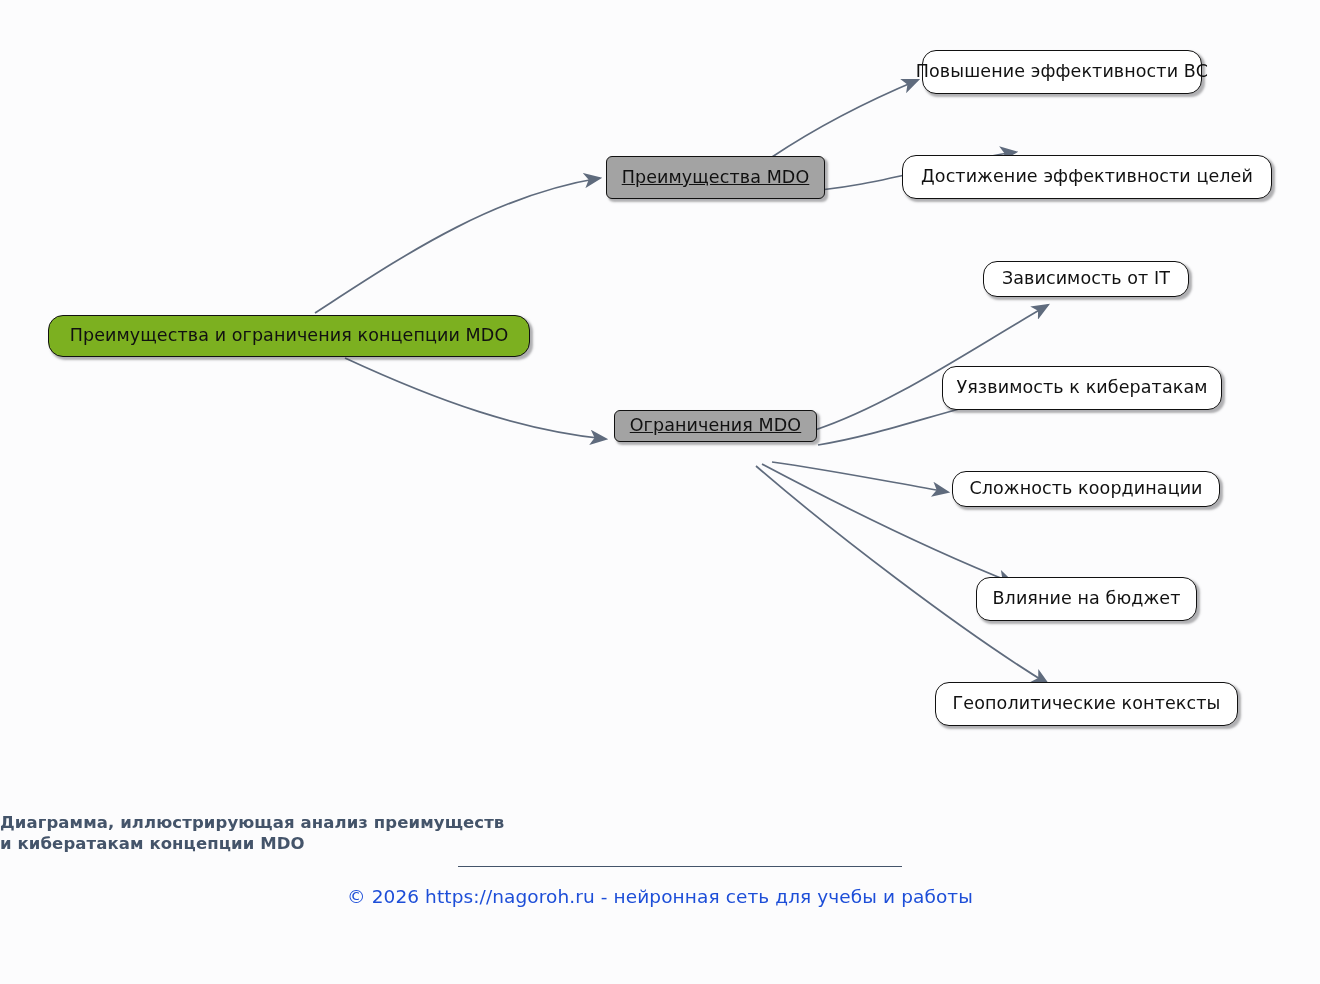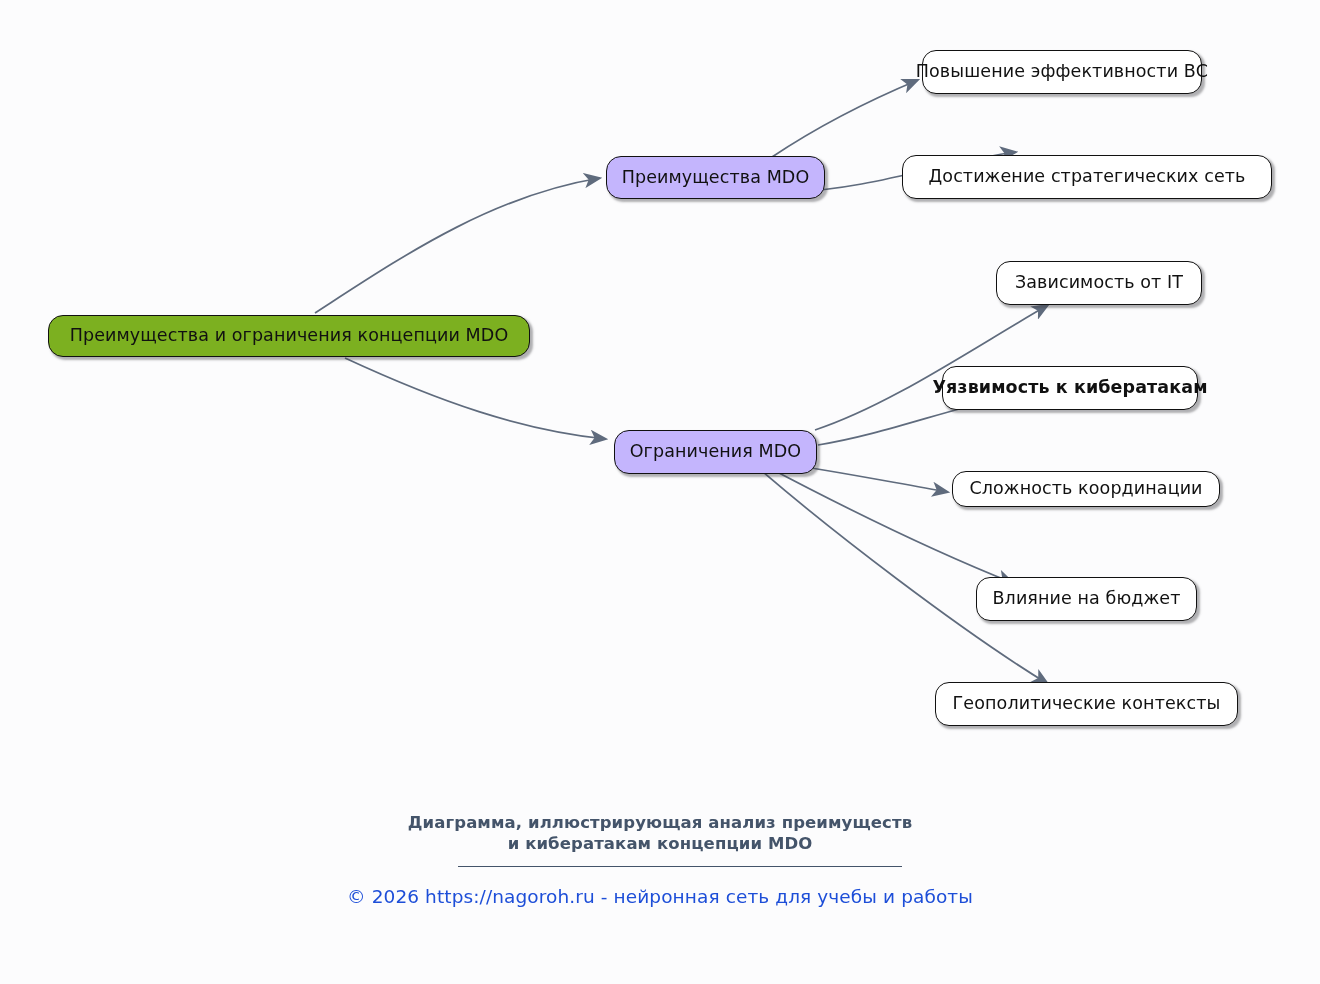--- a/index.html
+++ b/index.html
@@ -40,34 +40,35 @@
     letter-spacing: 0.1px;
     box-shadow: 2.5px 2.5px 2.2px rgba(60,60,65,0.40);
     z-index: 3;
   }
   .node.root {
     background: #7cb020;
     border-color: #111111;
     border-radius: 15px;
   }
   .node.branch {
-    background: #c4b5fd;
+    background: #a3a3a3;
     border-color: #111111;
-    border-radius: 15px;
+    border-radius: 6px;
+    text-decoration: underline;
   }
   .node.leaf {
     background: #ffffff;
     border-color: #111111;
     border-radius: 14px;
   }
   .caption {
     position: absolute;
     left: 0;
     width: 1320px;
-    text-align: center;
+    text-align: left;
     color: #44546a;
     font-weight: bold;
     font-size: 16.5px;
     line-height: 21px;
     letter-spacing: 0.1px;
   }
   .caption .line2 { display: block; }
   .sep {
     position: absolute;
     height: 0;
@@ -110,37 +111,37 @@
   </svg>
 
   <div class="node root" style="left:48px; top:315px; width:482px; height:42px;">
     <span>Преимущества и ограничения концепции MDO</span>
   </div>
 
   <div class="node branch" style="left:606px; top:156px; width:219px; height:43px;">
     <span>Преимущества MDO</span>
   </div>
 
-  <div class="node branch" style="left:614px; top:430px; width:203px; height:44px;">
+  <div class="node branch" style="left:614px; top:410px; width:203px; height:32px;">
     <span>Ограничения MDO</span>
   </div>
 
   <div class="node leaf" style="left:922px; top:50px; width:280px; height:44px;">
     <span>Повышение эффективности ВС</span>
   </div>
 
   <div class="node leaf" style="left:902px; top:155px; width:370px; height:44px;">
-    <span>Достижение стратегических сеть</span>
+    <span>Достижение эффективности целей</span>
   </div>
 
-  <div class="node leaf" style="left:983px; top:261px; width:206px; height:44px;margin-left:13px;">
+  <div class="node leaf" style="left:983px; top:261px; width:206px; height:36px;">
     <span>Зависимость от IT</span>
   </div>
 
-  <div class="node leaf" style="left:942px; top:366px; width:256px; height:44px;font-weight:bold;">
+  <div class="node leaf" style="left:942px; top:366px; width:280px; height:44px;">
     <span>Уязвимость к кибератакам</span>
   </div>
 
   <div class="node leaf" style="left:952px; top:471px; width:268px; height:36px;">
     <span>Сложность координации</span>
   </div>
 
   <div class="node leaf" style="left:935px; top:682px; width:303px; height:44px;">
     <span>Геополитические контексты</span>
   </div>

